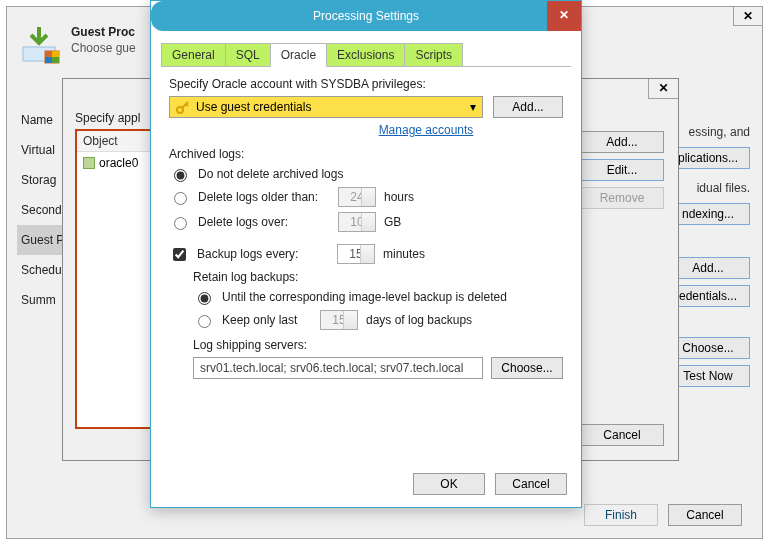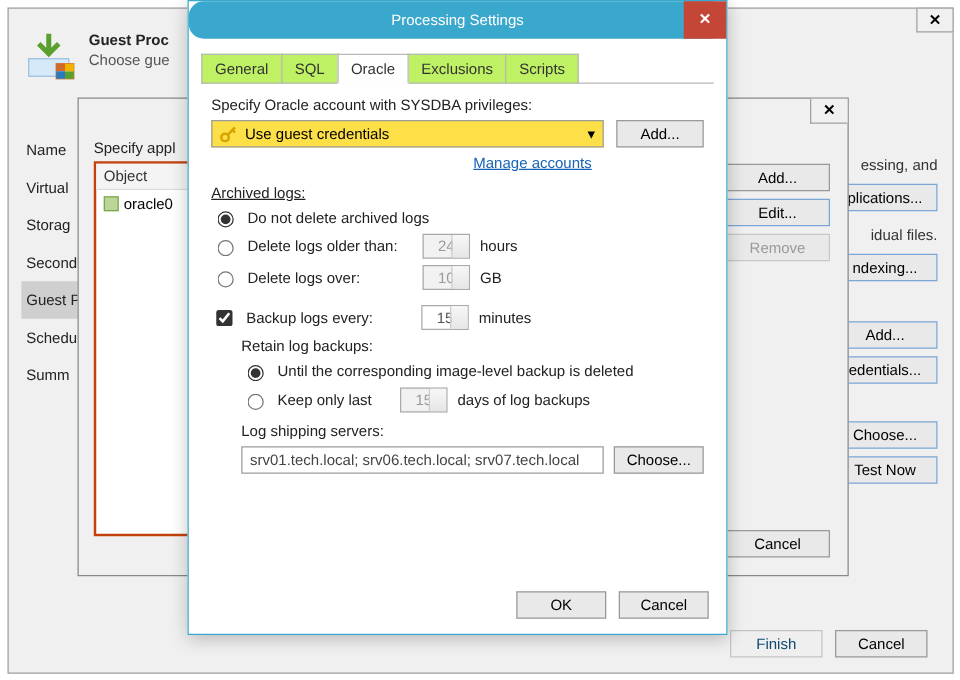--- a/index.html
+++ b/index.html
@@ -43,21 +43,21 @@
   .tab.active { background: #fff; position: relative; z-index: 2; border-bottom: 1px solid #fff; }
   .tabline { position: absolute; left: 10px; right: 10px; top: 65px; height: 1px; background: #b8b8b8; }
   
   .pane { position: absolute; left: 18px; right: 18px; top: 76px; bottom: 50px; }
   .row { display: flex; align-items: center; gap: 8px; margin: 5px 0; }
   .lbl { color: #222; }
   .creds { display: flex; gap: 10px; align-items:center; }
   .select { flex: 1; border: 1px solid #9c9c9c; background: #fde047; height: 22px; display:flex; align-items:center; padding: 0 6px; justify-content:space-between; }
   .select .key { width:14px; height:14px; margin-right:6px; display:inline-block; }
   .link { color: #1763b5; text-decoration: underline; cursor: pointer; }
-  .section { margin-top: 10px; color:#222;text-decoration:underline; }
+  .section { margin-top: 10px; color:#222; }
   .radio, .check { width:13px; height:13px; accent-color:#333; }
   .spin { width: 38px; height: 20px; border: 1px solid #aaa; background: #fff; text-align: center; line-height: 18px; color:#555; position:relative; }
   .spin.dis { background: #f2f2f2; color:#9a9a9a; }
   .spin::after { content:""; position:absolute; right:0; top:0; width:13px; height:100%; border-left:1px solid #ccc; background:linear-gradient(#f7f7f7,#e6e6e6); }
   .subind { margin-left: 24px; }
   .txt { border: 1px solid #9c9c9c; background:#fff; height:22px; padding:0 6px; line-height:20px; flex:1; color:#444; }
   
   .win3-foot { position:absolute; right:14px; bottom:12px; display:flex; gap:10px; }
   
   .bb { position:absolute; bottom:12px; right:20px; display:flex; gap:10px; }

